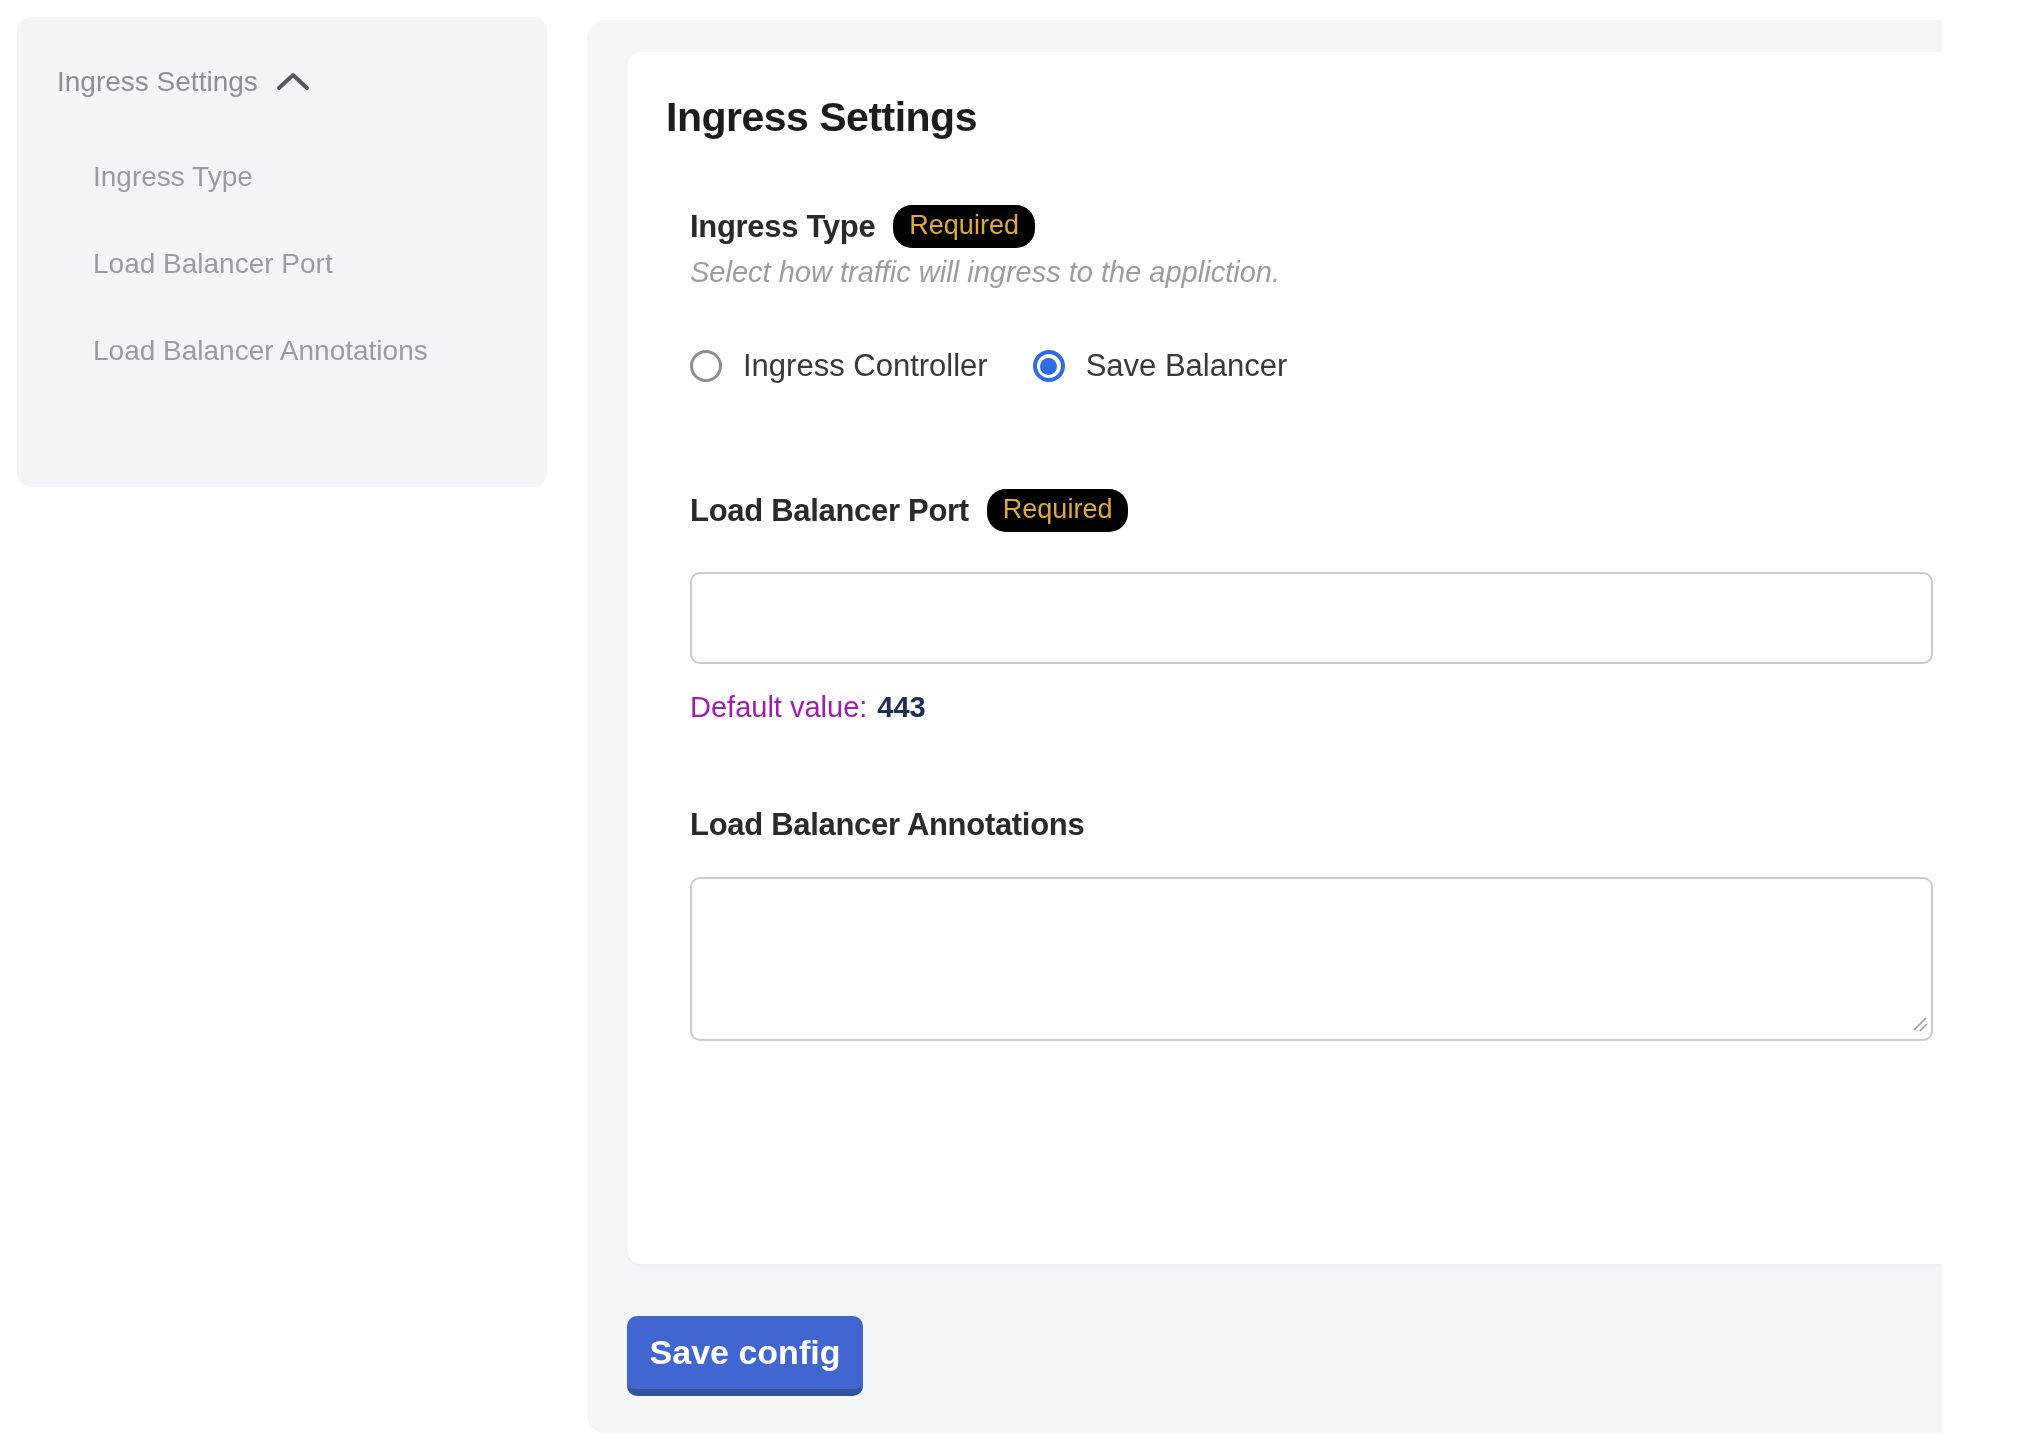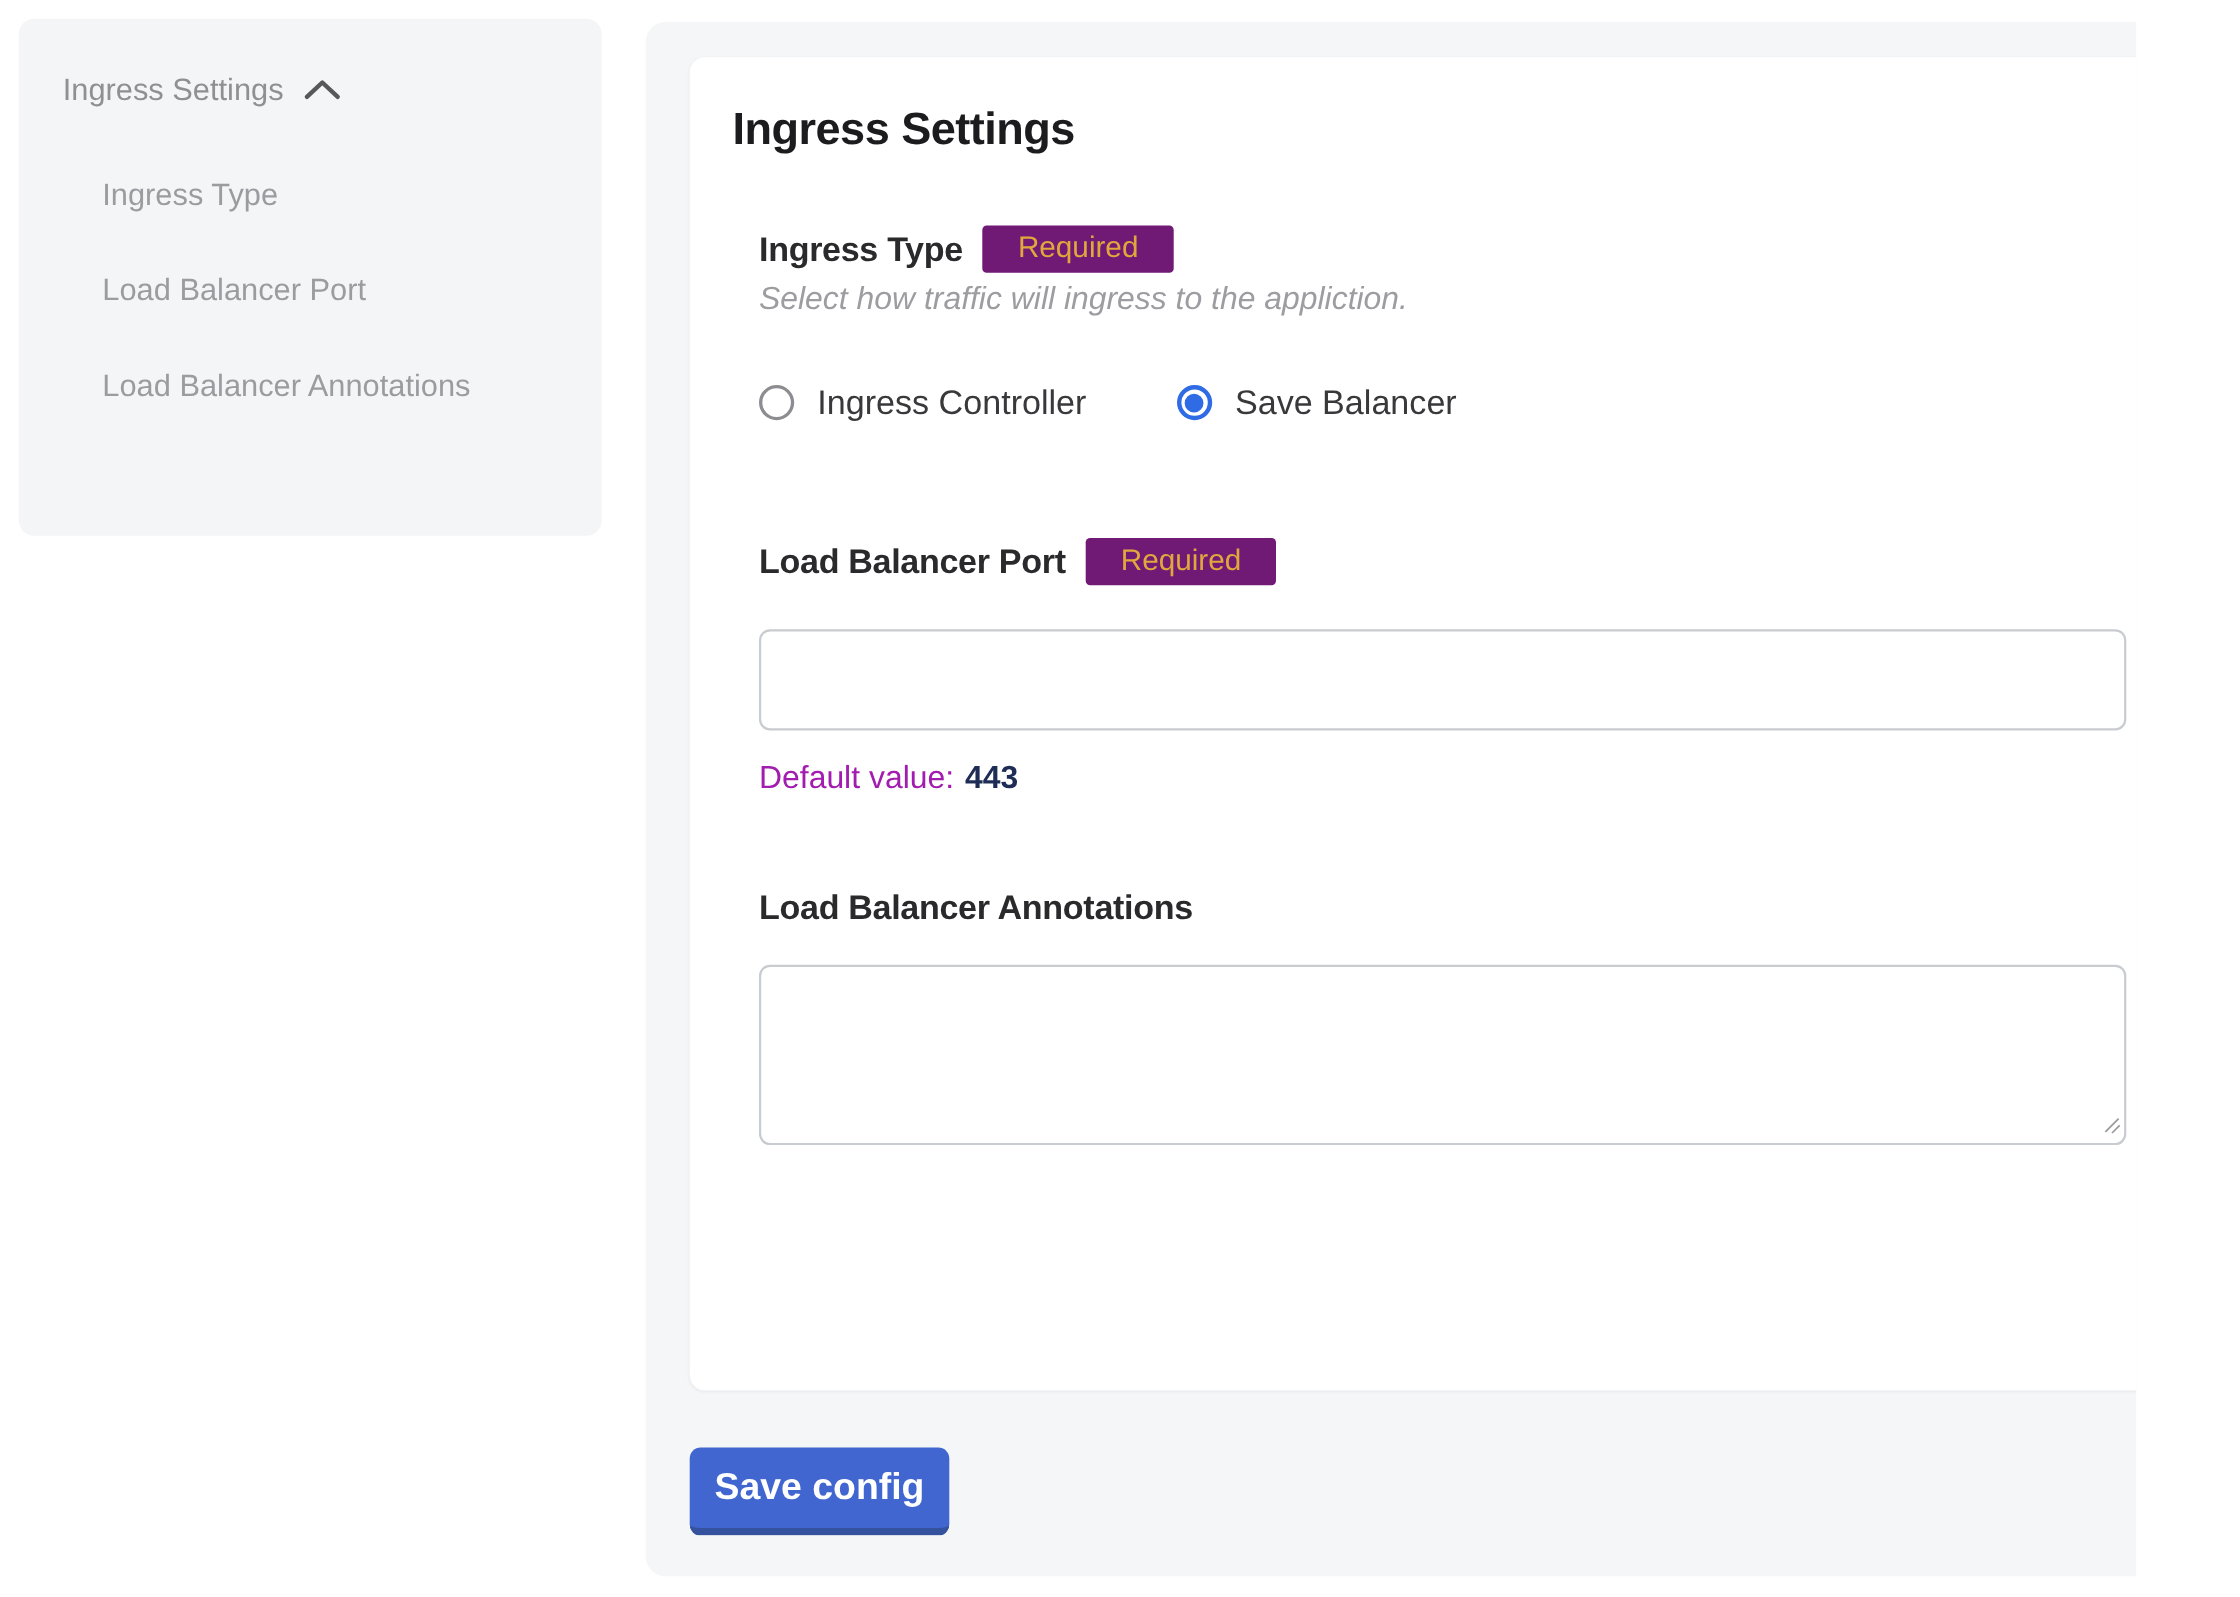--- a/index.html
+++ b/index.html
@@ -33,27 +33,27 @@
     background:#ffffff; border-radius:14px; box-shadow:0 1px 3px rgba(20,30,50,.05);
     padding:40px 55px 0 39px;
   }
   .card-title { font-size:41px; font-weight:700; color:#1c1c1e; line-height:51px; letter-spacing:-0.5px; }
   .card-subtitle { margin-top:40px; font-size:29px; color:#9d9da1; line-height:36px; }
 
   .sections { padding-left:24px; }
   .field-label-row { display:flex; align-items:center; }
   .field-label { font-size:31px; font-weight:700; color:#2a2a2c; line-height:40px; letter-spacing:-0.3px; }
   .badge {
-    margin-left:18px; padding:5px 32px 7px; border-radius:4px;
-    background:#701a75; color:#e1a73d; font-size:27px; line-height:31px;
+    margin-left:18px; padding:5px 16px 7px; border-radius:19px;
+    background:#000000; color:#e1a73d; font-size:27px; line-height:31px;
   }
   .field-desc { margin-top:6px; font-size:29px; color:#9d9da1; line-height:36px;font-style:italic; }
 
   .section-ingress-type { margin-top:62px; }
-  .radio-row { margin-top:58px; display:flex; align-items:center; gap:82px; }
+  .radio-row { margin-top:58px; display:flex; align-items:center; gap:45px; }
   .radio-group { display:flex; align-items:center; cursor:pointer; }
   .radio {
     width:32px; height:32px; border-radius:50%; background:#fff; flex:0 0 auto;
     display:flex; align-items:center; justify-content:center;
   }
   .radio.unselected { border:3px solid #8d8d91; }
   .radio.selected { border:4px solid #2e6be5; }
   .radio.selected .dot { width:17px; height:17px; border-radius:50%; background:#2e6be5; }
   .radio-label { margin-left:21px; font-size:31px; font-weight:500; color:#39393c; }
 

